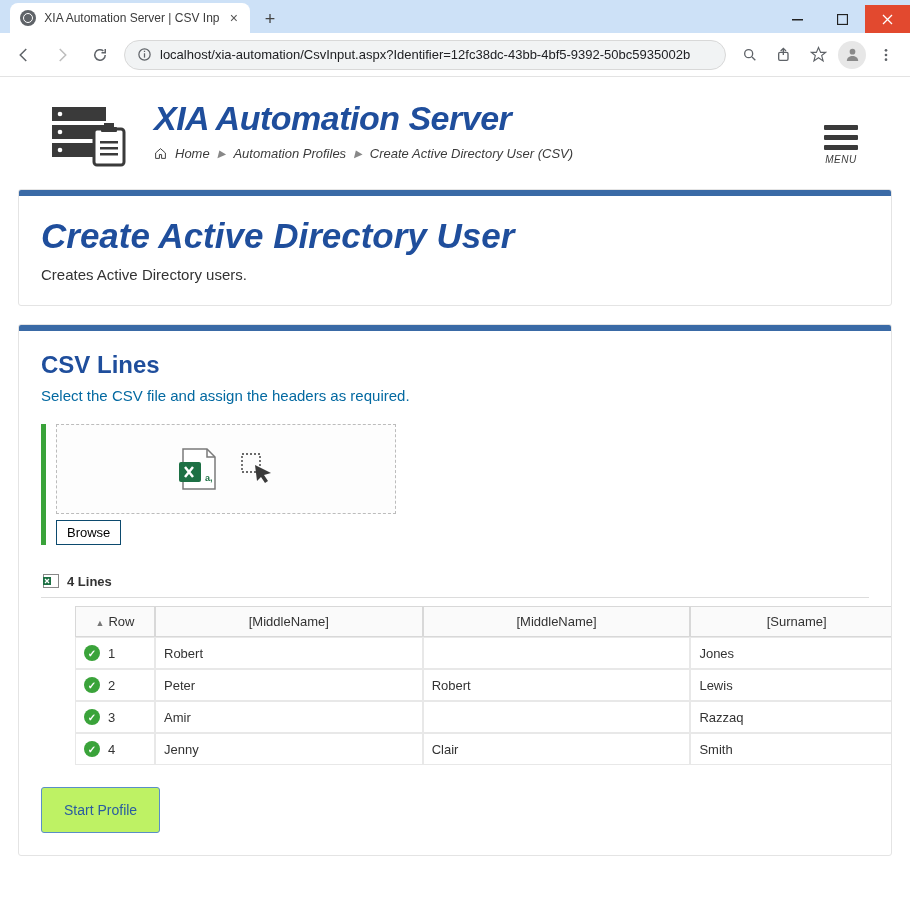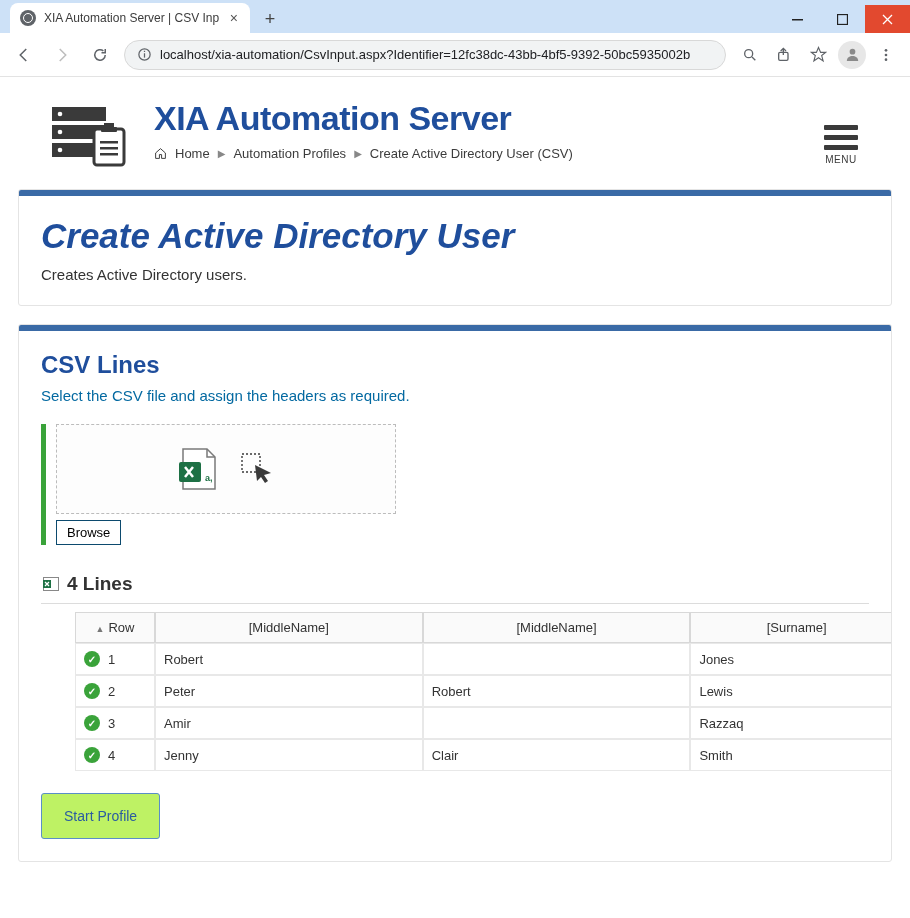--- a/index.html
+++ b/index.html
@@ -4,40 +4,40 @@
 <style>
   * { box-sizing: border-box; margin: 0; padding: 0; }
   body { font-family: "Segoe UI", Arial, sans-serif; background: #fff; width: 910px; height: 918px; overflow: hidden; }
 
   
   .titlebar { height: 33px; background: #cde1f7; display: flex; align-items: flex-end; }
   .tab-strip { display: flex; align-items: flex-end; padding-left: 10px; flex: 1; height: 33px; }
   .browser-tab { background: #fff; height: 30px; width: 240px; border-radius: 8px 8px 0 0; display: flex; align-items: center; padding: 0 10px; gap: 8px; font-size: 12px; color: #3c3c3c; }
   .browser-tab .favicon { width: 16px; height: 16px; border-radius: 50%; background: #5f6368; display: inline-flex; align-items: center; justify-content: center; }
   .browser-tab .favicon::after { content: ""; width: 8px; height: 8px; border: 1.5px solid #fff; border-radius: 50%; }
-  .tab-title { flex: 1; white-space: nowrap; overflow: hidden; text-overflow: ellipsis; }
+  .tab-title { flex: 1; white-space: nowrap; overflow: hidden; text-overflow: ellipsis; text-align: center; }
   .tab-close { color: #555; font-size: 14px; line-height: 1; cursor: pointer; padding: 2px; }
   .new-tab { width: 28px; height: 28px; display: flex; align-items: center; justify-content: center; color: #444; font-size: 18px; cursor: pointer; margin-left: 6px; }
   .win-controls { display: flex; height: 28px; }
   .win-btn { width: 45px; display: flex; align-items: center; justify-content: center; font-size: 12px; color: #222; cursor: pointer; }
   .win-btn.close { background: #e2492f; color: #fff; }
 
   .toolbar { height: 44px; background: #fff; border-bottom: 1px solid #e3e3e3; display: flex; align-items: center; padding: 0 10px; gap: 10px; }
   .nav-icon { width: 28px; height: 28px; display: flex; align-items:center; justify-content:center; color: #5f6368; border-radius: 50%; cursor: pointer; }
   .nav-icon.disabled { color: #b7b7b7; cursor: default; }
   .addr-bar { flex: 1; height: 30px; border: 1px solid #d8d8d8; border-radius: 15px; display: flex; align-items: center; padding: 0 12px; font-size: 13px; color: #5f6368; gap: 8px; background: #f1f3f4; }
   .addr-url { flex:1; white-space: nowrap; overflow: hidden; text-overflow: ellipsis; color: #202124; }
   .addr-url .host { color: #202124; }
   .tb-right { display: flex; align-items:center; gap: 6px; }
 
   
   .viewport { background: #fff; height: 841px; overflow-y: auto; }
   .page { padding: 18px 12px 40px 12px; }
 
-  .app-header { display: flex; align-items: flex-start; justify-content: space-between; padding: 4px 8px 24px 40px; }
+  .app-header { display: flex; align-items: flex-start; justify-content: space-between; padding: 4px 8px 24px 40px; font-style: italic; }
   .brand { display: flex; align-items: flex-start; gap: 24px; }
   .brand-logo { width: 78px; height: 60px; margin-top: 6px; }
   .brand-text h1 { color: #1f4e9c; font-size: 34px; font-weight: 600; letter-spacing: -0.5px; }
   .breadcrumb { margin-top: 8px; font-size: 13px; color: #3c3c3c; display: flex; align-items: center; gap: 8px; flex-wrap: wrap; }
   .breadcrumb a { color: #3c3c3c; text-decoration: none; }
   .crumb-sep { color: #888; font-size: 10px; }
   .home-glyph svg { vertical-align: -2px; }
 
   .menu-button { text-align: center; cursor: pointer; color: #3a3a3a; padding-top: 26px; padding-right: 32px; }
   .menu-bars { display: flex; flex-direction: column; gap: 5px; align-items: center; }
@@ -52,21 +52,21 @@
 
   .section-title { color: #1f4e9c; font-size: 24px; font-weight: 600; margin-bottom: 8px; }
   .section-sub { color: #0369a1; font-size: 15px; margin-bottom: 20px; }
 
   .upload-wrap { display: flex; align-items: stretch; margin-bottom: 24px; }
   .upload-accent { width: 5px; background: #3aa33a; margin-right: 10px; align-self: stretch; }
   .upload-main { }
   .dropzone { border: 1.5px dashed #bcbcbc; width: 340px; height: 90px; display: flex; align-items: center; justify-content: center; gap: 22px; background: #fdfdfd; }
   .browse-btn { margin-top: 6px; background: #fff; border: 1px solid #0c4a6e; padding: 4px 10px; font-size: 13px; cursor: pointer; }
 
-  .lines-header { display: flex; align-items: center; gap: 8px; font-size: 19px; font-weight: 700; color: #333; padding: 4px 2px 8px 2px; border-bottom: 1px solid #dcdcdc; margin-bottom: 8px; }
+  .lines-header { display: flex; align-items: center; gap: 8px; font-size: 13px; font-weight: 700; color: #333; padding: 4px 2px 8px 2px; border-bottom: 1px solid #dcdcdc; margin-bottom: 8px; }
 
   table.data { width: 100%; border-collapse: separate; border-spacing: 0; font-size: 13px; margin-left: 34px; }
   table.data th { background: #fafafa; border: 1px solid #d8d8d8; padding: 7px 8px; font-weight: 400; color: #333; text-align: center; }
   table.data th.row-col { width: 80px; }
   table.data th .sort { font-size: 9px; color: #777; margin-right: 4px; }
   table.data td { border: 1px solid #e8e8e8; padding: 7px 8px; color: #333; vertical-align: middle; }
   table.data td.row-cell { display: flex; align-items: center; gap: 8px; }
   .row-ok { width: 16px; height: 16px; border-radius: 50%; background: #3aa33a; display: inline-flex; align-items: center; justify-content: center; color: #fff; font-size: 10px; font-weight: 700; }
 
   .start-btn { margin-top: 22px; background: #bef264; border: 1px solid #5a8ec7; color: #2a5ca0; padding: 14px 22px; font-size: 14px; border-radius: 3px; cursor: pointer; }

